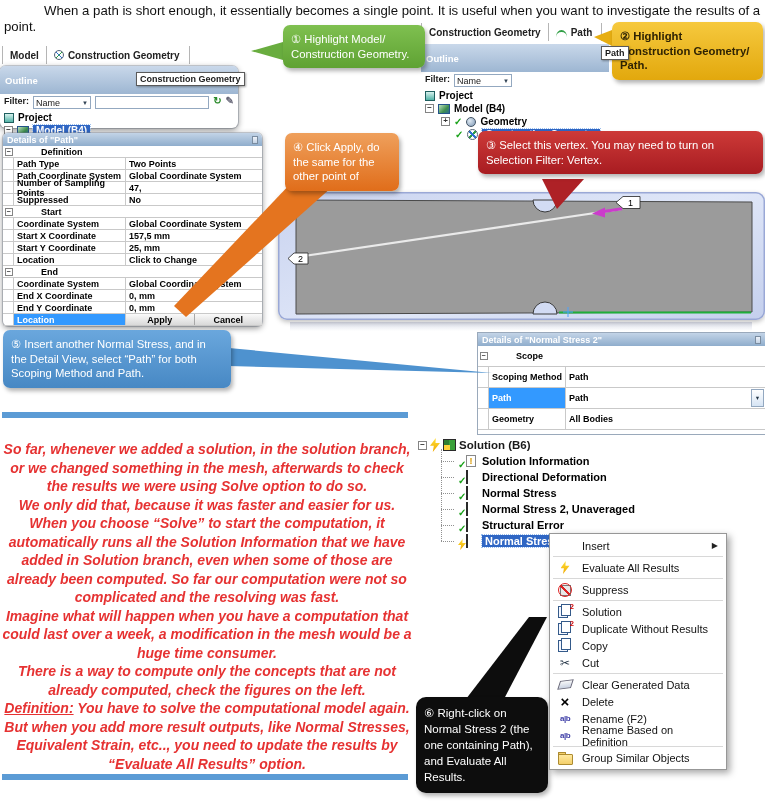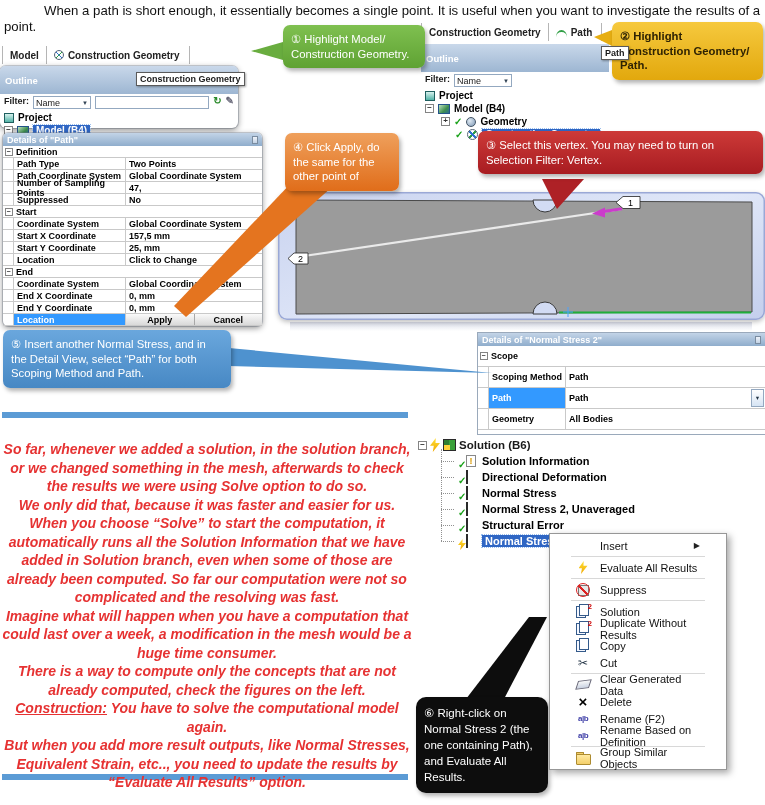--- a/index.html
+++ b/index.html
@@ -67,21 +67,21 @@
              display:flex; justify-content:space-between; align-items:center; font-size:9px; font-weight:600;
              border-radius:5px 5px 0 0; }
   #stressTable .dt-head { border-radius:0; }
   .pin { width:6px; height:8px; background:linear-gradient(#eef3fa,#c2d2e4); border:1px solid #7a8ca0; }
   .dt-row { display:flex; align-items:stretch; border-bottom:1px solid #c9c9c9; font-weight:700; color:#000; }
   #pathTable  .dt-row { height:12px; }
   #stressTable .dt-row { height:21px; }
   .dt-gut { width:11px; border-right:1px solid #c9c9c9; display:flex; align-items:center; justify-content:center; flex:0 0 11px; }
   .dt-group .dt-gut { border-right:none; }
   .dt-group .tgl { width:8px; height:8px; flex:0 0 8px; line-height:5px; font-size:7px; }
-  .dt-glabel { flex:1; display:flex; align-items:center; padding:0 2px; }
+  .dt-glabel { flex:1; display:flex; align-items:center; padding:0 2px;margin-left:25px; }
   .dt-label { border-right:1px solid #c9c9c9; padding:0 3px; display:flex; align-items:center; }
   #pathTable  .dt-label { width:112px; flex:0 0 112px; }
   #stressTable .dt-label { width:77px;  flex:0 0 77px; }
   .dt-value { flex:1; padding:0 3px; display:flex; align-items:center; position:relative; }
   .sel { background:#3399ff; color:#fff; }
   .dt-btn { flex:1; border-right:1px solid #a8a8a8; background:linear-gradient(#fafafa,#d9d9d9);
             display:flex; align-items:center; justify-content:center; font-weight:700; }
   .dt-btn:last-child { border-right:none; }
   .dd { position:absolute; right:1px; top:1px; bottom:1px; width:13px; border:1px solid #93a8c0;
         background:linear-gradient(#fefefe,#d6e4f4); display:flex; align-items:center; justify-content:center;
@@ -116,21 +116,21 @@
   .info-ic { box-sizing:border-box; width:10px; height:12px; background:#fff; border:1px solid #888;
              display:flex; align-items:center; justify-content:center; font-size:9px; font-weight:800; color:#d99800; }
   .icube .ovl { position:absolute; left:-8px; bottom:-3px; }
   .bolt { background:linear-gradient(#ffe13a,#f0a800);
           clip-path:polygon(58% 0,0 55%,38% 55%,28% 100%,100% 36%,55% 36%); }
   .bolt-xs { width:8px; height:11px; }
   .bolt-md { width:10px; height:14px; }
 
   
   #cmenu { left:549px; top:533px; width:178px; background:#fff; border:1px solid #979797;
-           box-shadow:3px 3px 7px rgba(0,0,0,.35); z-index:8; padding:3px 18px; position:absolute; }
+           box-shadow:3px 3px 7px rgba(0,0,0,.35); z-index:8; padding:3px 0; position:absolute; }
   .mi { display:flex; align-items:center; height:17px; padding:0 8px 0 7px; gap:9px; font-size:11px; color:#111; }
   .mi .lbl { flex:1; }
   .mi .arrow { font-size:8px; color:#222; }
   .msep { height:1px; background:#d8d8d8; margin:2px 3px; }
   .ic { width:16px; height:15px; flex:0 0 16px; display:flex; align-items:center; justify-content:center; position:relative; }
   .ic-bolt::before { content:''; width:9px; height:13px; display:block;
           background:linear-gradient(#ffe13a,#f0a800);
           clip-path:polygon(58% 0,0 55%,38% 55%,28% 100%,100% 36%,55% 36%); }
   .ic-suppress::before { content:''; position:absolute; left:3px; top:3px; width:9px; height:9px; border:1px solid #777; background:#e8e8e8; }
   .ic-suppress::after { content:''; position:absolute; left:1px; top:1px; width:12px; height:12px;
@@ -398,21 +398,21 @@
 
   <div class="bluebar" style="top:412px;"></div>
   <div class="bluebar" style="top:774px;"></div>
 
   <div class="abs" id="notes">
       <div class="npar">So far, whenever we added a solution, in the solution branch, or we changed something in the mesh, afterwards to check the results we were using Solve option to do so.</div>
       <div class="npar">We only did that, because it was faster and easier for us.</div>
       <div class="npar">When you choose “Solve” to start the computation, it automatically runs all the Solution Information that we have added in Solution branch, even when some of those are already been computed. So far our computation were not so complicated and the resolving was fast.</div>
       <div class="npar">Imagine what will happen when you have a computation that could last over a week, a modification in the mesh would be a huge time consumer.</div>
       <div class="npar">There is a way to compute only the concepts that are not already computed, check the figures on the left.</div>
-      <div class="npar"><span class="nsum">Construction:</span> You have to solve the computational model again.</div>
+      <div class="npar"><span class="nsum">Definition:</span> You have to solve the computational model again.</div>
       <div class="npar">But when you add more result outputs, like Normal Stresses, Equivalent Strain, etc.., you need to update the results by “Evaluate All Results” option.</div>
     </div>
 
   <div class="abs" id="soltree">
     <div id="sol-root">
       <span class="tgl">−</span>
       <span class="bolt bolt-md"></span>
       <span class="cube cube-sol" style="width:13px;height:12px;"></span>
       <span>Solution (B6)</span>
     </div>

